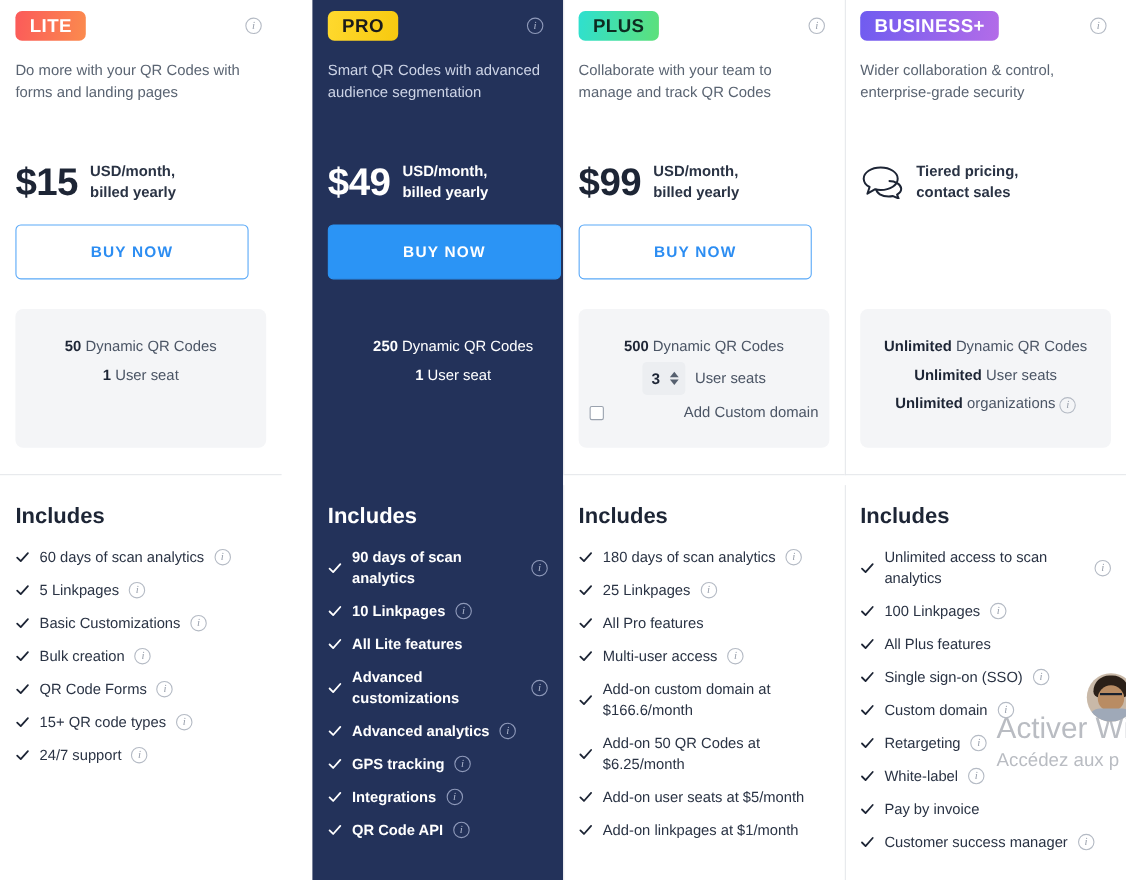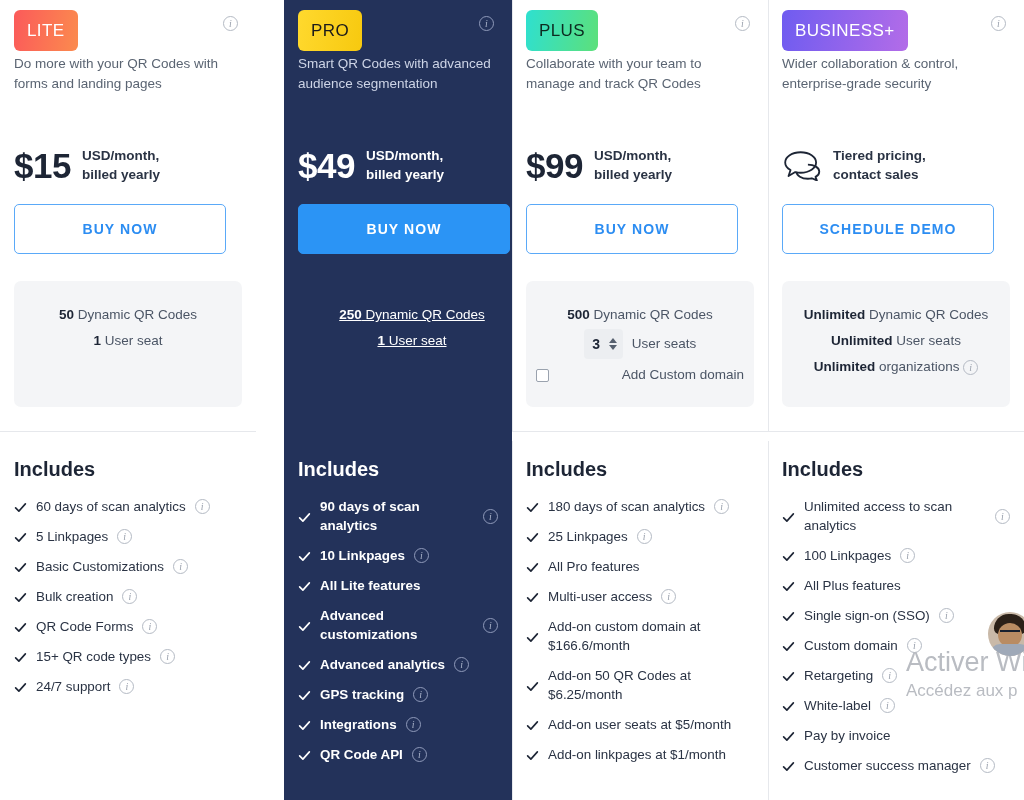--- a/index.html
+++ b/index.html
@@ -48,25 +48,25 @@
   .badge-row {
     display: flex;
     align-items: flex-start;
     justify-content: space-between;
     height: 30px;
   }
   .badge {
     display: inline-flex;
     align-items: center;
     justify-content: center;
-    height: 41px;
+    height: 27px;
     padding: 0 13px;
     border-radius: 6px;
     font-size: 17px;
-    font-weight: normal;
+    font-weight: bold;
     letter-spacing: 0.4px;
     color: #ffffff;
   }
   .badge.lite { background: linear-gradient(100deg,#fb5a5a 0%, #fb8b4e 100%); }
   .badge.pro  { background: linear-gradient(100deg,#ffd countries 0%,#ffd02e 100%); background: linear-gradient(100deg,#ffd92e 0%,#f7c90f 100%); color:#1b1b1b; }
   .badge.plus { background: linear-gradient(100deg,#2ee0d0 0%,#5de07a 100%); color:#0d2b20; }
   .badge.business { background: linear-gradient(100deg,#6f5cf0 0%,#b36ce8 100%); }
 
   .info-icon {
     width: 15px; height: 15px;
@@ -152,21 +152,21 @@
     padding: 21px 10px 0 10px;
     text-align: center;
   }
   .dark .quota { background: transparent; }
   .quota-line {
     font-size: 13.5px;
     line-height: 26px;
     color: #4b5565;
     white-space: nowrap;
   }
-  .dark .quota-line { color: #ffffff; text-decoration: underline; }
+  .dark .quota-line { color: #ffffff; }
   .quota-line b { color: #1d2535; font-weight: bold; }
   .dark .quota-line b { color: #ffffff; }
 
   .seat-line {
     display: flex;
     align-items: center;
     justify-content: center;
     gap: 9px;
     line-height: 26px;
     margin-top: 1px;
@@ -524,21 +524,20 @@
         <div class="price-row">
           <span class="chat-icon"><svg viewBox="0 0 44 34" width="40" height="32" aria-hidden="true">
               <path d="M20.5 3 C11 3 3.5 8 3.5 14.2 C3.5 17.6 5.8 20.6 9.4 22.5 L7.2 29.2 L14.6 24.8 C16.4 25.3 18.4 25.5 20.5 25.5 C30 25.5 37.5 20.5 37.5 14.2 C37.5 8 30 3 20.5 3 Z" fill="none" stroke="#1d2535" stroke-width="2" stroke-linejoin="round"></path>
               <path d="M28.5 16.5 C35.5 16.5 41 20 41 24.3 C41 26.6 39.4 28.7 36.9 30.1 L38.4 34 L32.8 31.6 C31.4 31.9 30 32.1 28.5 32.1 C21.5 32.1 16 28.6 16 24.3" fill="none" stroke="#1d2535" stroke-width="2" stroke-linejoin="round"></path>
             </svg></span>
           <span class="price-note">
             <div>Tiered pricing,</div>
             <div>contact sales</div>
           </span>
         </div>
-        <button class="cta">SCHEDULE DEMO</button>
         <div class="quota">
           <div class="quota-line"><b>Unlimited</b><span> Dynamic QR Codes</span></div>
           <div class="quota-line"><b>Unlimited</b><span> User seats</span></div>
           <div class="quota-line"><b>Unlimited</b><span> organizations</span> <span class="info-icon ">i</span></div>
         </div>
       </div>
       <div class="features">
         <div class="includes-title">Includes</div>
         <div class="feature">
           <span class="check"><svg viewBox="0 0 16 16" width="13" height="13" aria-hidden="true">

